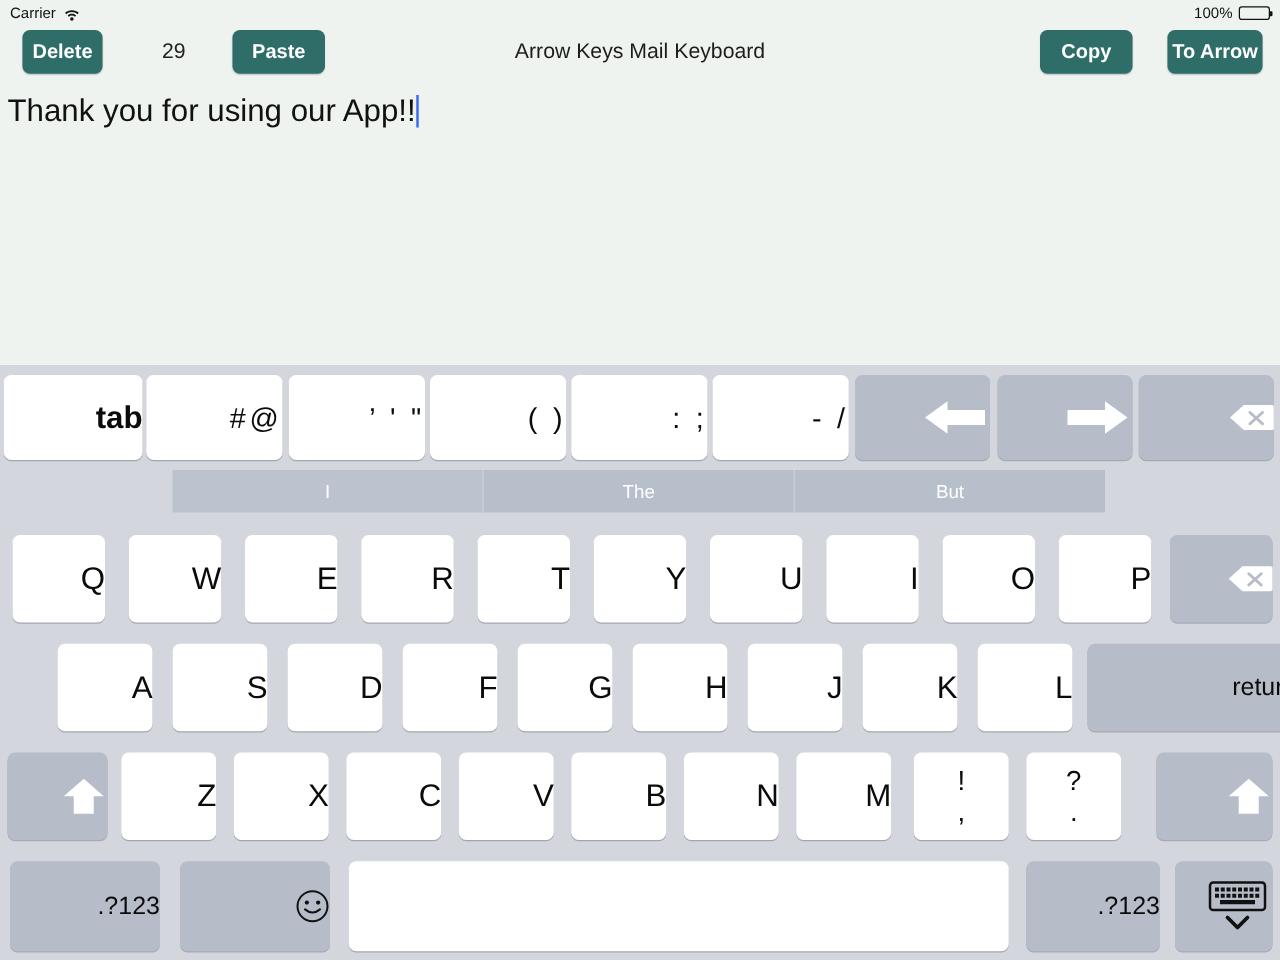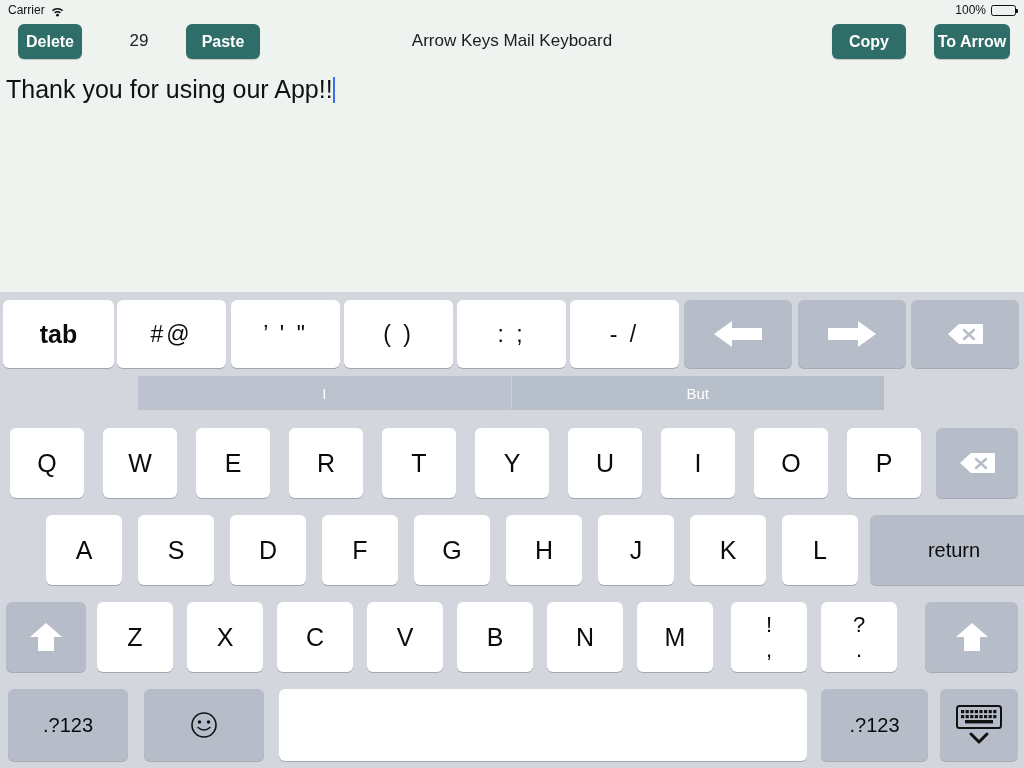--- a/index.html
+++ b/index.html
@@ -50,21 +50,21 @@
   
   .textwrap { position: absolute; top: 70px; left: 0; width: 1024px; height: 220px; }
   .textline { position: absolute; left: 6px; top: 2px; font-size: 25px; color: #111; white-space: pre; line-height: 34px; }
   .caret { display: inline-block; width: 2px; height: 26px; background: #3b6ef0; vertical-align: -5px; }
 
   
   .keyboard { position: absolute; left: 0; top: 292px; width: 1024px; height: 476px; background: #d3d7dd; }
 
   .key {
     position: absolute; border-radius: 6px; display: flex;
-    align-items: center; justify-content: center;
+    align-items: center; justify-content: flex-end;
     font-size: 25px; color: #0b0b0b; cursor: pointer; user-select: none;
     font-family: "Liberation Sans", sans-serif;
   }
   .key.light { background: #ffffff; box-shadow: 0 1px 0 rgba(120,128,140,.55); }
   .key.dark  { background: #b6bdc9; box-shadow: 0 1px 0 rgba(120,128,140,.5); }
   .key.sym { font-size: 23px; letter-spacing: 3px; font-weight: normal; }
   .key.tabk { font-size: 25px; font-weight: bold; }
 
   
   .sugbar { position: absolute; top: 84px; left: 138px; width: 746px; height: 34px; display: flex; }
@@ -156,20 +156,23 @@
             <svg width="36" height="24" viewBox="0 0 36 24">
               <path d="M12 2 L34 2 A3 3 0 0 1 37 5 L37 19 A3 3 0 0 1 34 22 L12 22 L1 12 Z" fill="#ffffff"></path>
               <path d="M17 8 L27 17 M27 8 L17 17" stroke="#b6bdc9" stroke-width="2.4" stroke-linecap="round"></path>
             </svg>
           </span>
         </div>
       </div>
     <div class="sugbar" id="sugbar">
         <div class="sug first">
           <span>I</span>
+        </div>
+        <div class="sug">
+          <span>The</span>
         </div>
         <div class="sug">
           <span>But</span>
         </div>
       </div>
     <div id="rowA">
         <div class="key light" style="left: 10px; top: 136px; width: 74px; height: 70px;">
           <span>Q</span>
         </div>
         <div class="key light" style="left: 103px; top: 136px; width: 74px; height: 70px;">

